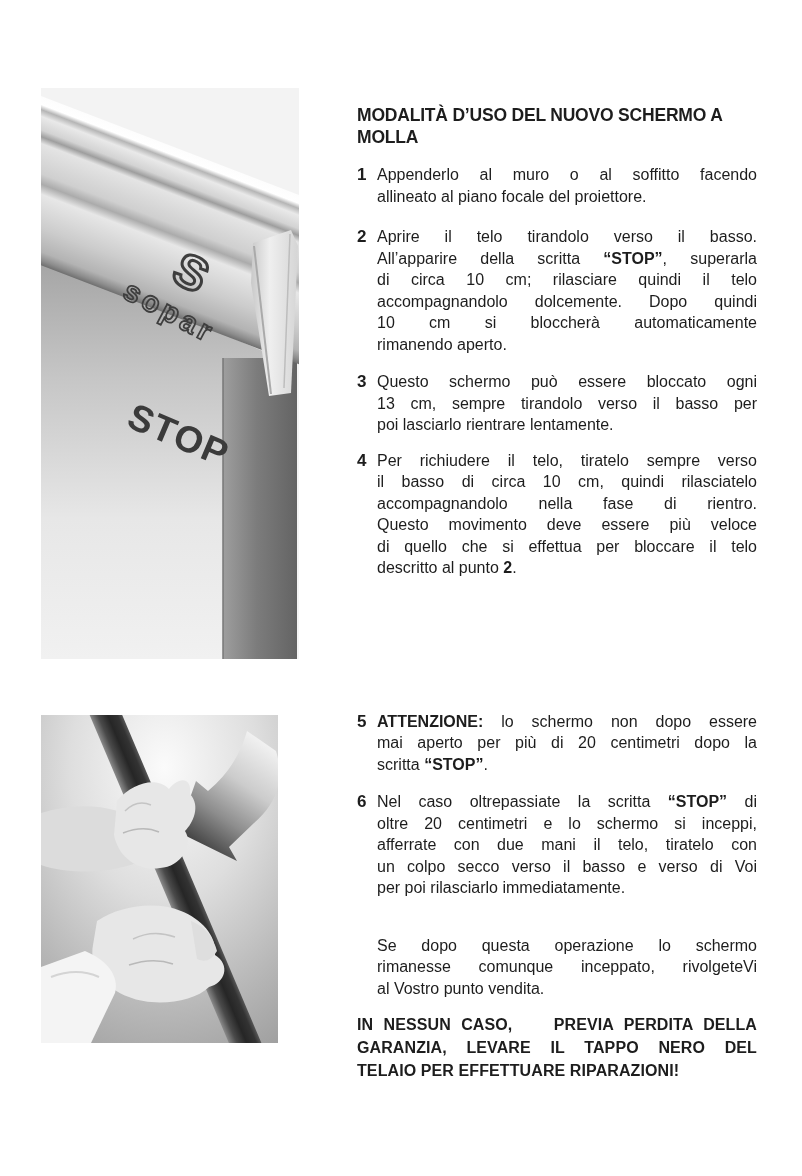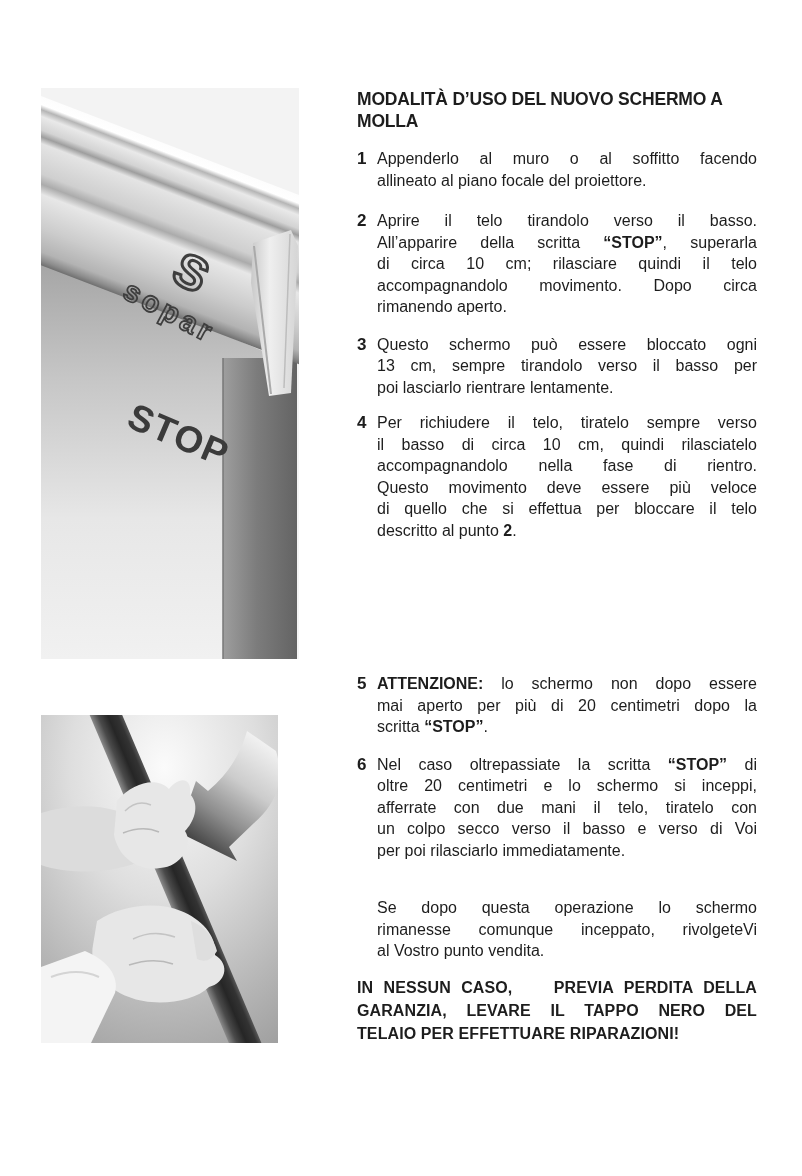--- a/index.html
+++ b/index.html
@@ -6,21 +6,21 @@
   .page {
     position:relative; width:802px; height:1176px; background:#ffffff;
     font-family:"Liberation Sans","DejaVu Sans",sans-serif; color:#1d1d1d;
     overflow:hidden;
   }
   .fig { position:absolute; margin:0; }
   .fig svg { display:block; width:100%; height:100%; }
   .fig1 { left:41px; top:88px; width:258px; height:571px; }
   .fig2 { left:41px; top:715px; width:237px; height:328px; }
 
-  .col { position:absolute; left:357px; top:88px; width:400px; }
+  .col { position:absolute; left:357px; top:104px; width:400px; }
   .title-line {
     font-size:17.5px; font-weight:bold; line-height:22px;
     letter-spacing:-0.2px; white-space:nowrap;
   }
   .item { display:flex; }
   .item .num { flex:0 0 20px; width:20px; font-weight:bold; font-size:17px; line-height:21.5px; }
   .item .body { flex:1; min-width:0; }
   .line { font-size:16px; line-height:21.5px; text-align:justify; text-align-last:left; }
   .line.st { text-align-last:justify; }
   .b { font-weight:bold; }
@@ -165,21 +165,22 @@
             <div class="line st"><span>Appenderlo al muro o al soffitto facendo</span></div>
             <div class="line"><span>allineato al piano focale del proiettore.</span></div>
           </div>
         </div>
         <div class="item" style="margin-top: 19px;">
           <span class="num">2</span>
           <div class="body">
             <div class="line st"><span>Aprire il telo tirandolo verso il basso.</span></div>
             <div class="line st"><span>All’apparire della scritta </span><span class="b">“STOP”</span><span>, superarla</span></div>
             <div class="line st"><span>di circa 10 cm; rilasciare quindi il telo</span></div>
-            <div class="line st"><span>accompagnandolo movimento. Dopo circa</span></div>
+            <div class="line st"><span>accompagnandolo dolcemente. Dopo quindi</span></div>
+            <div class="line st"><span>10 cm si bloccherà automaticamente</span></div>
             <div class="line"><span>rimanendo aperto.</span></div>
           </div>
         </div>
         <div class="item" style="margin-top: 16px;">
           <span class="num">3</span>
           <div class="body">
             <div class="line st"><span>Questo schermo può essere bloccato ogni</span></div>
             <div class="line st"><span>13 cm, sempre tirandolo verso il basso per</span></div>
             <div class="line"><span>poi lasciarlo rientrare lentamente.</span></div>
           </div>

